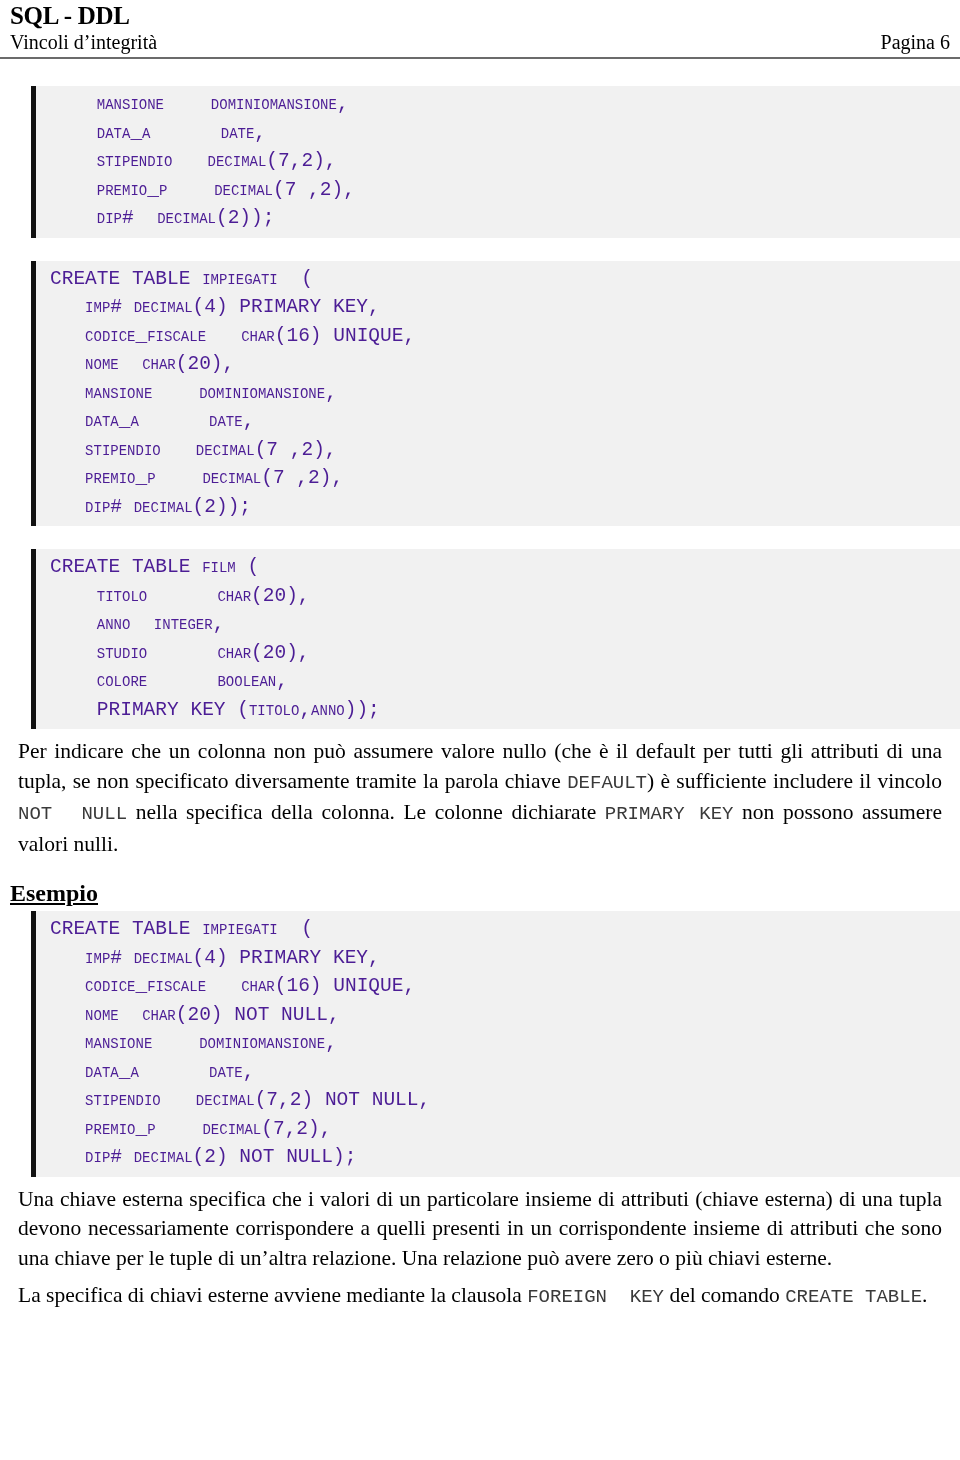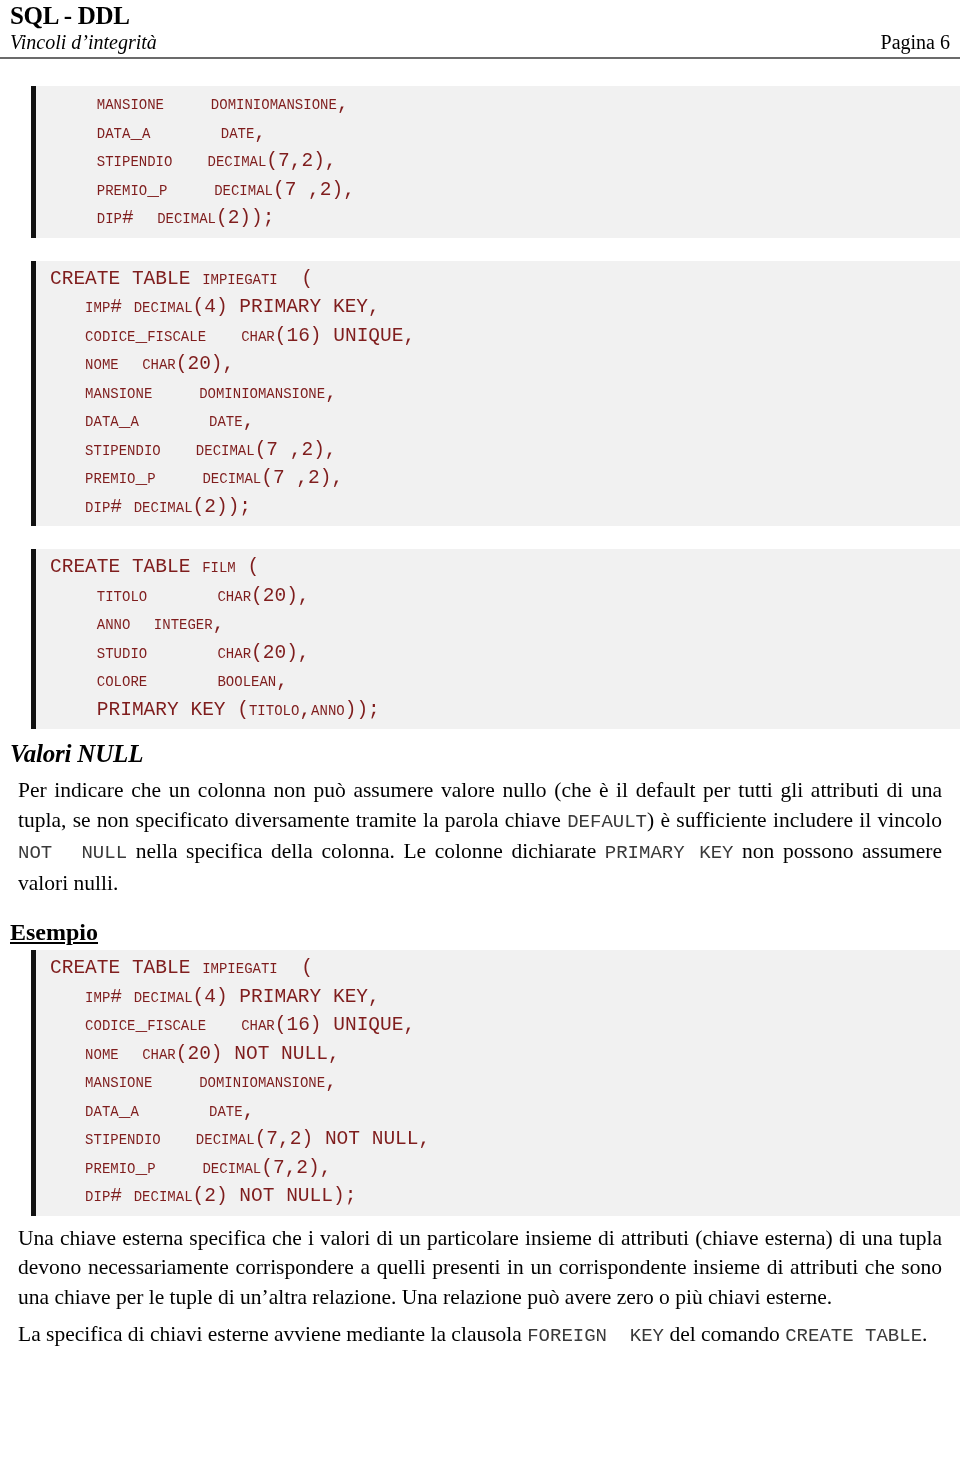--- a/index.html
+++ b/index.html
@@ -27,21 +27,20 @@
     line-height: 28px;
     letter-spacing: -0.3px;
   }
   .hdr-row {
     display: flex;
     justify-content: space-between;
     align-items: baseline;
     margin-top: 1px;
   }
   .hdr-sub {
-    font-style: italic;
     font-size: 20px;
     line-height: 23px;
   }
   .hdr-page {
     font-size: 20px;
     line-height: 23px;
   }
   .hdr-rule {
     height: 2px;
     background: #6b6b6b;
@@ -58,21 +57,21 @@
 
   
   .codeblock {
     background: #f1f1f1;
     border-left: 5px solid #111111;
     margin: 0 -10px 0 21px;
     padding: 4px 0 5px 14px;
     font-family: "Liberation Mono", monospace;
     font-size: 19.5px;
     line-height: 28.5px;
-    color: #7f1d1d;
+    color: #4c1d95;
     white-space: pre;
     letter-spacing: 0px;
   }
   .codeblock .ln { display: block; }
   
   .sc {
     font-variant: small-caps;
     text-transform: lowercase;
   }
   .kw {  }
@@ -137,21 +136,20 @@
   <pre class="codeblock"><span class="ln">    <span class="sc">mansione</span>    <span class="sc">dominiomansione</span>,</span><span class="ln">    <span class="sc">data_a</span>      <span class="sc">date</span>,</span><span class="ln">    <span class="sc">stipendio</span>   <span class="sc">decimal</span>(7,2),</span><span class="ln">    <span class="sc">premio_p</span>    <span class="sc">decimal</span>(7 ,2),</span><span class="ln">    <span class="sc">dip#</span>  <span class="sc">decimal</span>(2));</span></pre>
 
   <div class="gap-sm"></div>
 
   <pre class="codeblock"><span class="ln"><span class="kw">CREATE</span> <span class="kw">TABLE</span> <span class="sc">impiegati</span>  (</span><span class="ln">   <span class="sc">imp#</span> <span class="sc">decimal</span>(4) <span class="kw">PRIMARY</span> <span class="kw">KEY</span>,</span><span class="ln">   <span class="sc">codice_fiscale</span>   <span class="sc">char</span>(16) <span class="kw">UNIQUE</span>,</span><span class="ln">   <span class="sc">nome</span>  <span class="sc">char</span>(20),</span><span class="ln">   <span class="sc">mansione</span>    <span class="sc">dominiomansione</span>,</span><span class="ln">   <span class="sc">data_a</span>      <span class="sc">date</span>,</span><span class="ln">   <span class="sc">stipendio</span>   <span class="sc">decimal</span>(7 ,2),</span><span class="ln">   <span class="sc">premio_p</span>    <span class="sc">decimal</span>(7 ,2),</span><span class="ln">   <span class="sc">dip#</span> <span class="sc">decimal</span>(2));</span></pre>
 
   <div class="gap-sm"></div>
 
   <pre class="codeblock"><span class="ln"><span class="kw">CREATE</span> <span class="kw">TABLE</span> <span class="sc">film</span> (</span><span class="ln">    <span class="sc">titolo</span>      <span class="sc">char</span>(20),</span><span class="ln">    <span class="sc">anno</span>  <span class="sc">integer</span>,</span><span class="ln">    <span class="sc">studio</span>      <span class="sc">char</span>(20),</span><span class="ln">    <span class="sc">colore</span>      <span class="sc">boolean</span>,</span><span class="ln">    <span class="kw">PRIMARY</span> <span class="kw">KEY</span> (<span class="sc">titolo</span>,<span class="sc">anno</span>));</span></pre>
 
-  <h2 class="sec-italic">Valori NULL</h2>
 
   <p class="body"><span>Per indicare che un colonna non può assumere valore nullo (che è il default per tutti gli attributi di una tupla, se non specificato diversamente tramite la parola chiave </span><code class="inl">DEFAULT</code><span>) è sufficiente includere il vincolo </span><code class="inl">NOT  NULL</code><span> nella specifica della colonna. Le colonne dichiarate </span><code class="inl">PRIMARY KEY</code><span> non possono assumere valori nulli.</span></p>
 
   <div>
     <h3 class="sec-underline">Esempio</h3>
   </div>
 
   <pre class="codeblock"><span class="ln"><span class="kw">CREATE</span> <span class="kw">TABLE</span> <span class="sc">impiegati</span>  (</span><span class="ln">   <span class="sc">imp#</span> <span class="sc">decimal</span>(4) <span class="kw">PRIMARY</span> <span class="kw">KEY</span>,</span><span class="ln">   <span class="sc">codice_fiscale</span>   <span class="sc">char</span>(16) <span class="kw">UNIQUE</span>,</span><span class="ln">   <span class="sc">nome</span>  <span class="sc">char</span>(20) <span class="kw">NOT</span> <span class="kw">NULL</span>,</span><span class="ln">   <span class="sc">mansione</span>    <span class="sc">dominiomansione</span>,</span><span class="ln">   <span class="sc">data_a</span>      <span class="sc">date</span>,</span><span class="ln">   <span class="sc">stipendio</span>   <span class="sc">decimal</span>(7,2) <span class="kw">NOT</span> <span class="kw">NULL</span>,</span><span class="ln">   <span class="sc">premio_p</span>    <span class="sc">decimal</span>(7,2),</span><span class="ln">   <span class="sc">dip#</span> <span class="sc">decimal</span>(2) <span class="kw">NOT</span> <span class="kw">NULL</span>);</span></pre>
 
 

